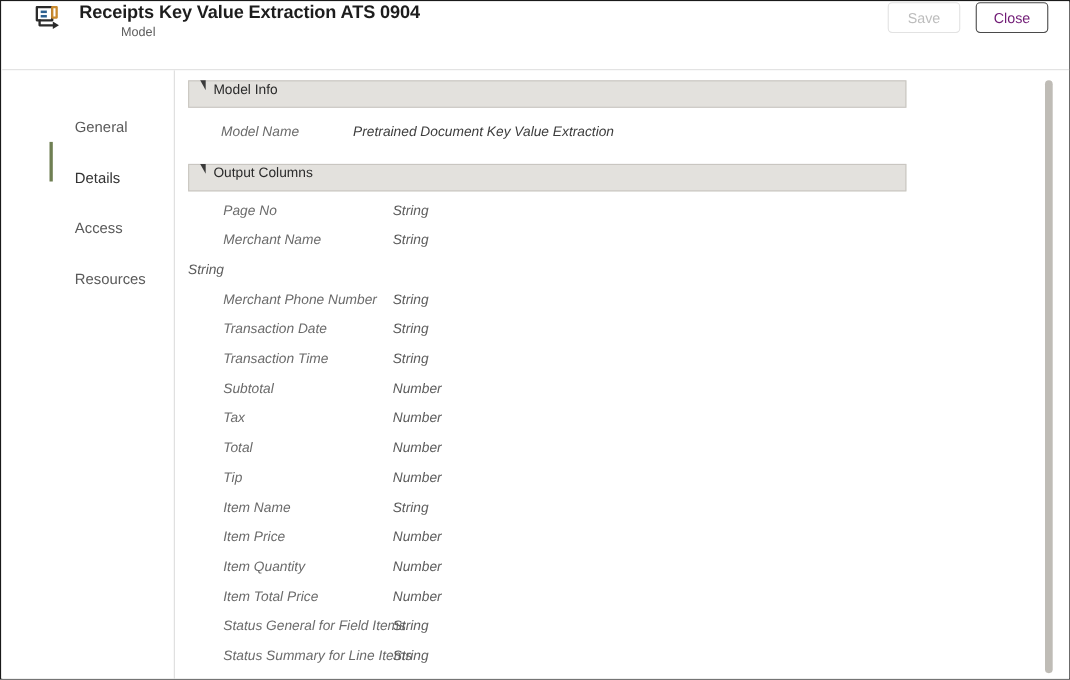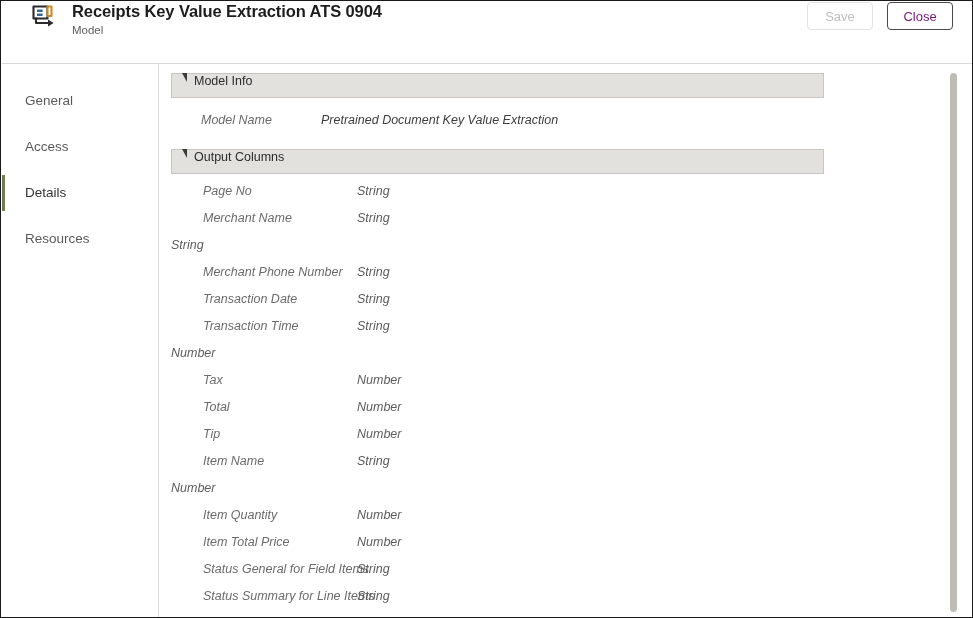--- a/index.html
+++ b/index.html
@@ -56,20 +56,21 @@
     font-weight: bold;
     color: #1d1d1d;
     letter-spacing: -0.1px;
     line-height: 19px;
   }
   .header-subtitle {
     font-size: 11.5px;
     color: #5d5d5d;
     line-height: 15px;
     margin-top: 2px;
+    margin-left: 38px;
   }
   .header-actions {
     display: flex;
     align-items: center;
     gap: 14px;
     margin-right: 20px;
     flex: none;
   }
   .btn {
     min-width: 66px;
@@ -111,24 +112,25 @@
     flex: none;
     box-sizing: border-box;
     border-right: 1px solid #dadada;
     background: #ffffff;
     padding-top: 14px;
   }
   .nav-item {
     position: relative;
     height: 46px;
     display: flex;
-    align-items: center;
+    align-items: flex-end;
     padding-left: 23px;
     box-sizing: border-box;
     cursor: pointer;
+    margin-left: 43px;
   }
   .nav-label {
     font-size: 13.5px;
     color: #5a5a5a;
     line-height: 16px;
   }
   .nav-item.selected .nav-label {
     color: #333333;
   }
   .nav-item.selected::before {
@@ -268,25 +270,25 @@
       <div class="btn btn-default">Close</div>
     </div>
   </div>
 
   <div class="body">
 
     <div class="sidebar">
       <div class="nav-item">
         <span class="nav-label">General</span>
       </div>
+      <div class="nav-item selected">
+        <span class="nav-label">Details</span>
+      </div>
       <div class="nav-item">
         <span class="nav-label">Access</span>
-      </div>
-      <div class="nav-item selected">
-        <span class="nav-label">Details</span>
       </div>
       <div class="nav-item">
         <span class="nav-label">Resources</span>
       </div>
     </div>
 
     <div class="content">
       <div class="content-inner">
 
         <div class="section-header">
@@ -324,39 +326,41 @@
           </div>
           <div class="prop-row">
             <span class="prop-label">Transaction Date</span>
             <span class="prop-value">String</span>
           </div>
           <div class="prop-row">
             <span class="prop-label">Transaction Time</span>
             <span class="prop-value">String</span>
           </div>
           <div class="prop-row">
+            <span class="prop-label">Subtotal</span>
             <span class="prop-value">Number</span>
           </div>
           <div class="prop-row">
             <span class="prop-label">Tax</span>
             <span class="prop-value">Number</span>
           </div>
           <div class="prop-row">
             <span class="prop-label">Total</span>
             <span class="prop-value">Number</span>
           </div>
           <div class="prop-row">
             <span class="prop-label">Tip</span>
             <span class="prop-value">Number</span>
           </div>
           <div class="prop-row">
             <span class="prop-label">Item Name</span>
             <span class="prop-value">String</span>
           </div>
           <div class="prop-row">
+            <span class="prop-label">Item Price</span>
             <span class="prop-value">Number</span>
           </div>
           <div class="prop-row">
             <span class="prop-label">Item Quantity</span>
             <span class="prop-value">Number</span>
           </div>
           <div class="prop-row">
             <span class="prop-label">Item Total Price</span>
             <span class="prop-value">Number</span>
           </div>

